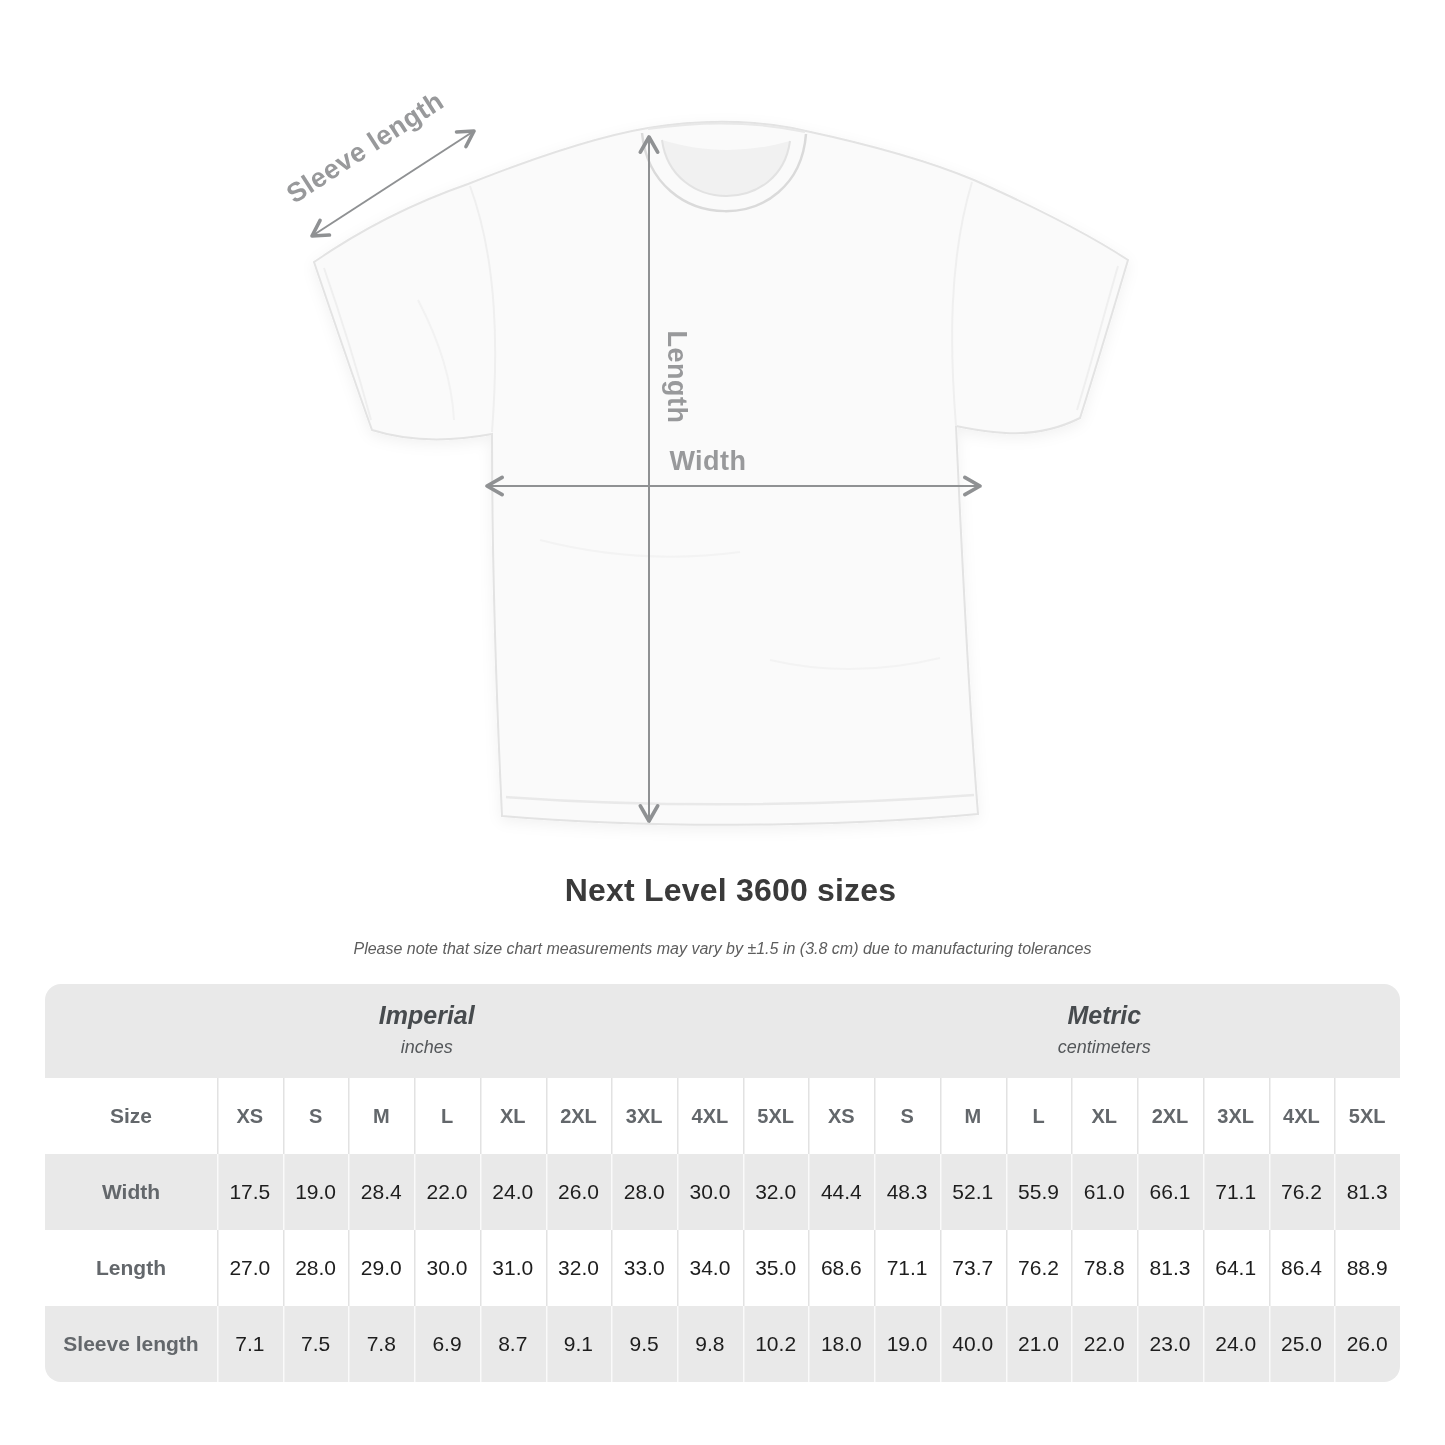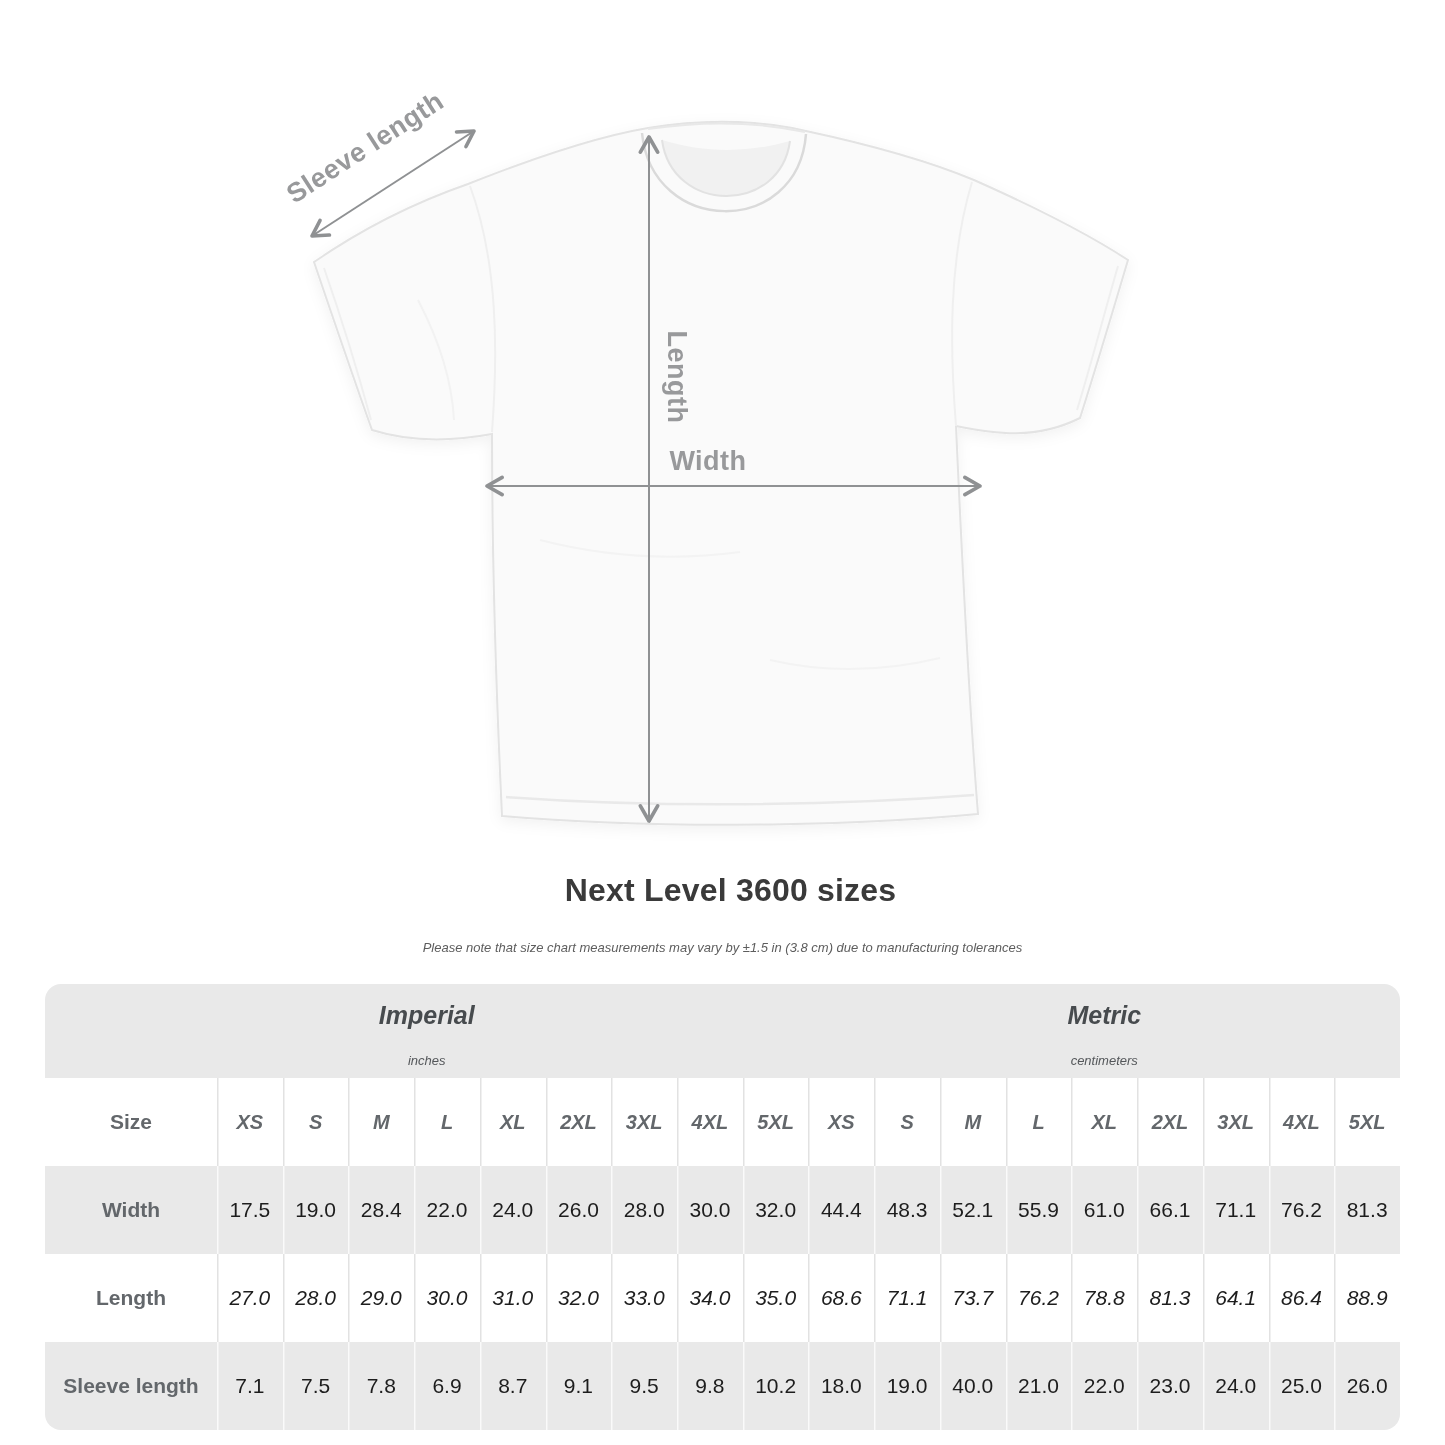--- a/index.html
+++ b/index.html
@@ -6,41 +6,41 @@
   body { width:1445px; height:1445px; font-family:"Liberation Sans", sans-serif; -webkit-font-smoothing:antialiased; }
   .stage { position:relative; width:1445px; height:1445px; overflow:hidden; background:#fff; }
 
   
   .diagram { position:absolute; top:0; left:0; }
 
   
   .page-title { position:absolute; top:872px; left:0; width:1445px; text-align:center;
                 font-size:32px; font-weight:bold; color:#3a3a3a; letter-spacing:0.2px;margin-left:8px; }
   .page-subtitle { position:absolute; top:940px; left:0; width:1445px; text-align:center;
-                   font-style:italic; font-size:13px; color:#5d5d5d; }
+                   font-style:italic; font-size:16px; color:#5d5d5d; }
 
   
   .sizetable { position:absolute; top:984px; left:45px; width:1355px;
                border-radius:16px; overflow:hidden; }
   .band, .trow { display:grid; grid-template-columns:172px repeat(18, 1fr); }
   .band { background:#e9e9e9; height:94px; }
   .group { text-align:center; padding-top:17px; }
   .group-imperial { grid-column:1 / span 10; }
   .group-metric  { grid-column:11 / span 9; }
   .g-label { font-size:25px; font-weight:bold; font-style:italic; color:#474b4e; }
-  .g-sub   { font-size:13px; font-style:italic; color:#54575a; margin-top:23px; }
-
-  .trow { height:88px; }
+  .g-sub   { font-size:18px; font-style:italic; color:#54575a; margin-top:7px; }
+
+  .trow { height:76px; }
   .row-white { background:#ffffff; }
   .row-gray  { background:#e9e9e9; }
   .rowlabel, .cell { display:flex; align-items:center; justify-content:center; height:100%; }
   .rowlabel { font-weight:bold; font-size:21px; color:#63676b; }
   .cell { font-size:21px; color:#1d1d1d; }
   .sizecell { font-weight:bold; font-size:20px; color:#63676b; }
-  .row-white .cell { box-shadow: inset 1.5px 0 0 #e2e2e2; font-style: italic; }
+  .row-white .cell { box-shadow: inset 1.5px 0 0 #e2e2e2; }
   .row-gray  .cell { box-shadow: inset 1.5px 0 0 #fafafa; }
 
   .arrow-label { font-weight:bold; font-size:27px; fill:#98999b; letter-spacing:0.5px; }
 </style>
 </head>
 <body>
 
 <div class="stage">
 
   <svg class="diagram" width="1445" height="870" viewBox="0 0 1445 870">

